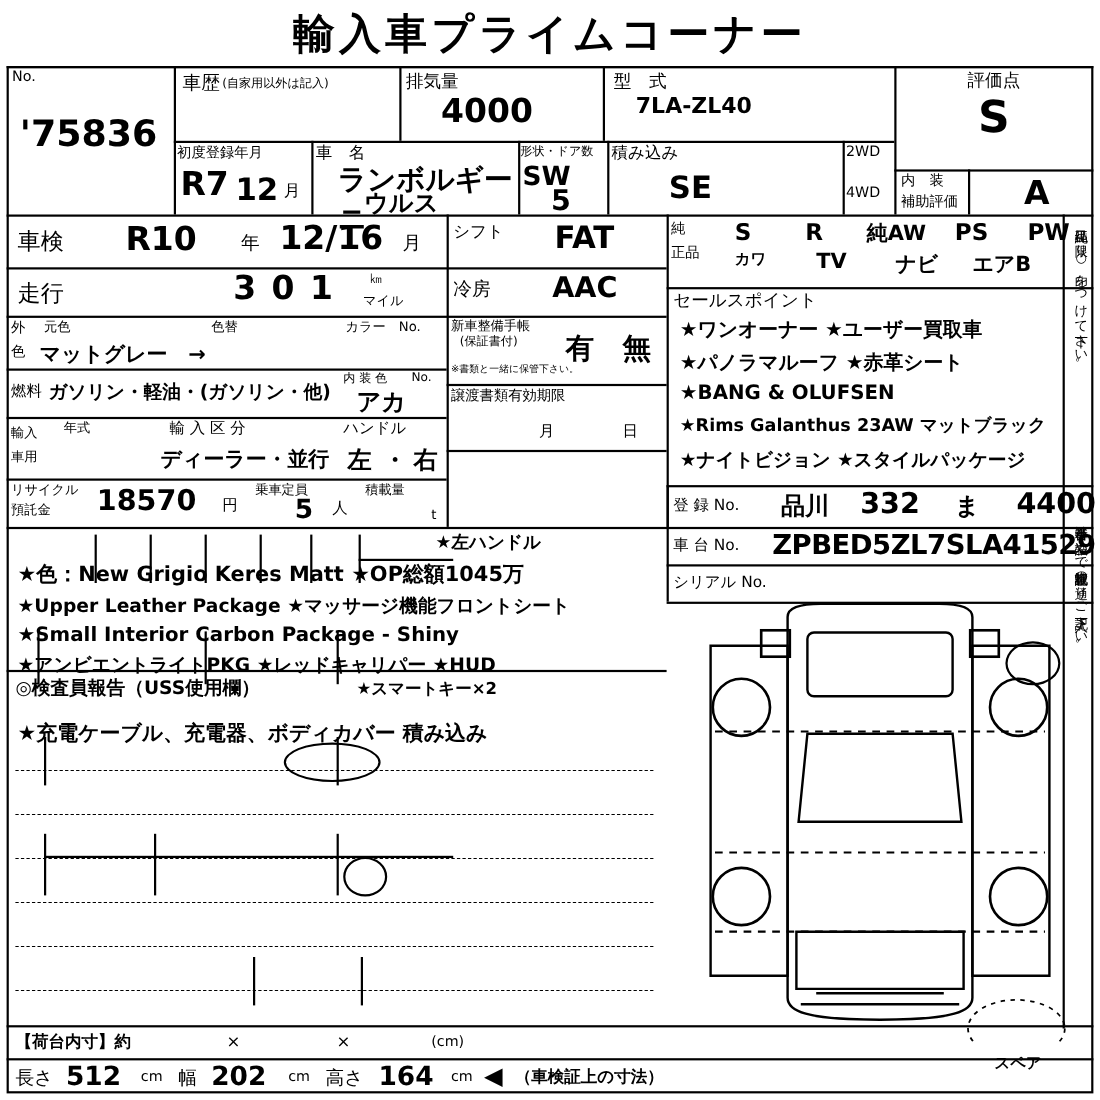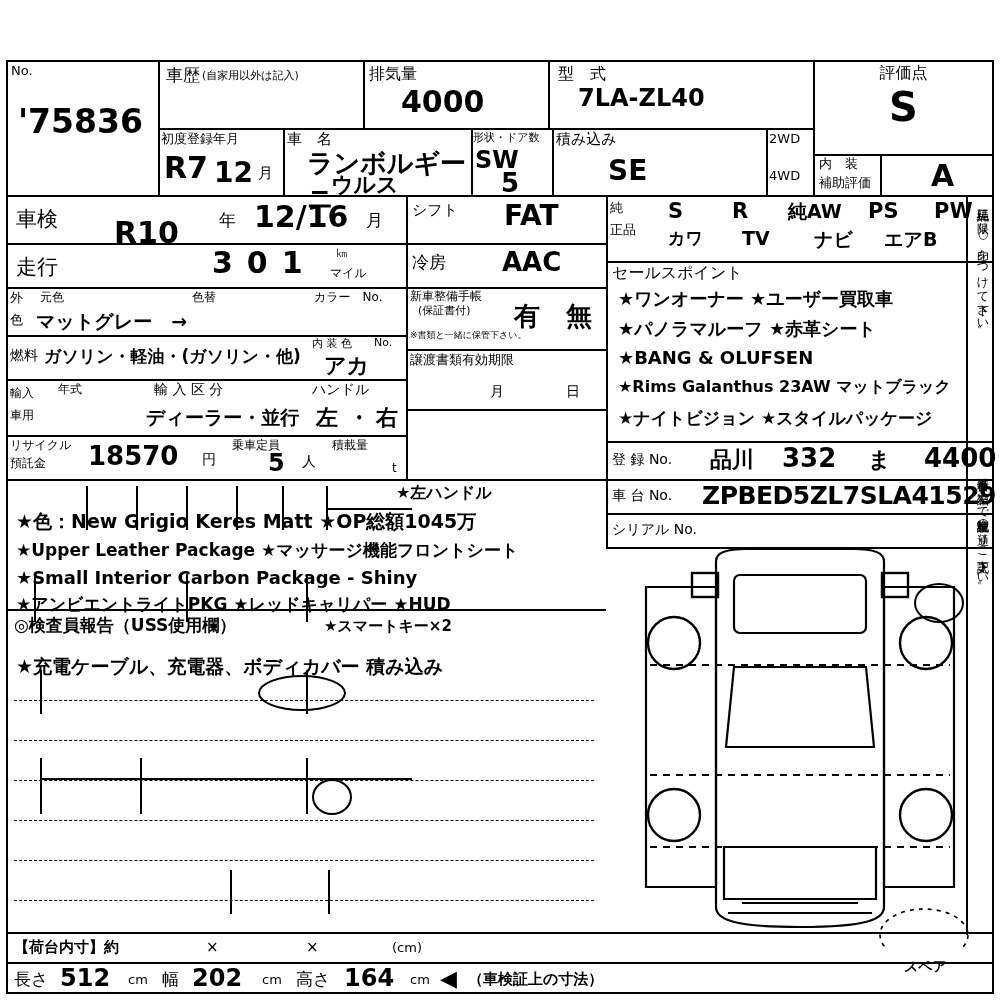--- a/index.html
+++ b/index.html
@@ -32,20 +32,21 @@
   .dash{border-bottom:1.5px dashed #000;}
   .vert{
     writing-mode:vertical-rl;text-orientation:upright;
   }
 </style>
 </head>
 <body>
 
 <div class="sheet">
 
+  <div class="title">輸入車プライムコーナー</div>
 
   <div class="b" style="left:6px;top:60px;width:988px;height:934px;border:2px solid #000;"></div>
 
   <div class="ln hl" style="left:6px;top:60px;width:988px;"></div>
 
   <div class="b" style="left:6px;top:60px;width:152px;height:135px;">
     <div class="lbl" style="position:absolute;left:5px;top:3px;font-size:13px;">No.</div>
     <div class="hand" style="position:absolute;left:12px;top:42px;font-size:33px;">'75836</div>
   </div>
   <div class="ln vl" style="left:158px;top:60px;height:135px;"></div>
@@ -59,21 +60,21 @@
   <div class="ln vl" style="left:363px;top:60px;height:68px;"></div>
 
   <div class="b" style="left:363px;top:60px;width:181px;height:68px;">
     <div class="lbl" style="position:absolute;left:6px;top:4px;font-size:16px;">排気量</div>
     <div class="hand" style="position:absolute;left:38px;top:24px;font-size:30px;">4000</div>
   </div>
   <div class="ln vl" style="left:548px;top:60px;height:68px;"></div>
 
   <div class="b" style="left:548px;top:60px;width:265px;height:68px;">
     <div class="lbl" style="position:absolute;left:10px;top:4px;font-size:16px;">型　式</div>
-    <div class="hand" style="position:absolute;left:30px;top:24px;font-size:24px;text-align:center;">7LA-ZL40</div>
+    <div class="hand" style="position:absolute;left:30px;top:24px;font-size:20px;text-align:center;">7LA-ZL40</div>
   </div>
   <div class="ln vl" style="left:813px;top:60px;height:135px;"></div>
 
   <div class="b" style="left:813px;top:60px;width:181px;height:94px;">
     <div class="lbl ctr" style="position:absolute;left:0;top:3px;width:100%;font-size:16px;">評価点</div>
     <div class="hand ctr" style="position:absolute;left:0;top:24px;width:100%;font-size:40px;">S</div>
   </div>
   <div class="ln hl" style="left:813px;top:154px;width:181px;"></div>
 
   <div class="b" style="left:813px;top:154px;width:181px;height:41px;">
@@ -116,21 +117,21 @@
   <div class="b" style="left:766px;top:128px;width:47px;height:67px;">
     <div class="lbl" style="position:absolute;left:3px;top:3px;font-size:13px;">2WD</div>
     <div class="lbl" style="position:absolute;left:3px;top:40px;font-size:13px;">4WD</div>
 
   </div>
 
   <div class="ln hl" style="left:6px;top:195px;width:988px;"></div>
 
   <div class="b" style="left:6px;top:195px;width:400px;height:48px;">
     <div class="lbl" style="position:absolute;left:10px;top:10px;font-size:21px;">車検</div>
-    <div class="hand" style="position:absolute;left:108px;top:20px;font-size:30px;text-align:right;">R10</div>
+    <div class="hand" style="position:absolute;left:108px;top:5px;font-size:30px;text-align:right;">R10</div>
     <div class="lbl" style="position:absolute;left:213px;top:14px;font-size:17px;">年</div>
     <div class="hand" style="position:absolute;left:248px;top:4px;font-size:30px;">12/16</div>
     <div class="lbl" style="position:absolute;left:360px;top:14px;font-size:17px;">月</div>
   </div>
   <div class="ln vl" style="left:406px;top:195px;height:284px;"></div>
 
   <div class="b" style="left:406px;top:195px;width:200px;height:48px;">
     <div class="lbl" style="position:absolute;left:6px;top:6px;font-size:15px;">シフト</div>
     <div class="hand" style="position:absolute;left:98px;top:4px;font-size:28px;">FAT</div>
   </div>
@@ -139,21 +140,21 @@
   <div class="b" style="left:606px;top:195px;width:388px;height:66px;">
     <div class="lbl" style="position:absolute;left:4px;top:4px;font-size:13px;">純</div>
     <div class="lbl" style="position:absolute;left:4px;top:26px;font-size:13px;">正品</div>
 
     <div class="hand" style="position:absolute;left:62px;top:4px;font-size:21px;">S</div>
     <div class="hand" style="position:absolute;left:126px;top:4px;font-size:21px;">R</div>
     <div class="hand" style="position:absolute;left:182px;top:4px;font-size:19px;">純AW</div>
     <div class="hand" style="position:absolute;left:262px;top:4px;font-size:21px;">PS</div>
     <div class="hand" style="position:absolute;left:328px;top:4px;font-size:21px;">PW</div>
 
-    <div class="hand" style="position:absolute;left:62px;top:32px;font-size:17px;">カワ</div>
+    <div class="hand" style="position:absolute;left:62px;top:32px;font-size:14px;">カワ</div>
     <div class="hand" style="position:absolute;left:136px;top:32px;font-size:19px;">TV</div>
     <div class="hand" style="position:absolute;left:208px;top:32px;font-size:19px;">ナビ</div>
     <div class="hand" style="position:absolute;left:278px;top:32px;font-size:19px;">エアB</div>
 
   </div>
   <div class="ln hl" style="left:6px;top:243px;width:600px;"></div>
 
   <div class="b" style="left:6px;top:243px;width:400px;height:44px;">
     <div class="lbl" style="position:absolute;left:10px;top:10px;font-size:21px;">走行</div>
     <div class="hand" style="position:absolute;left:206px;top:2px;font-size:30px;letter-spacing:14px;">301</div>

